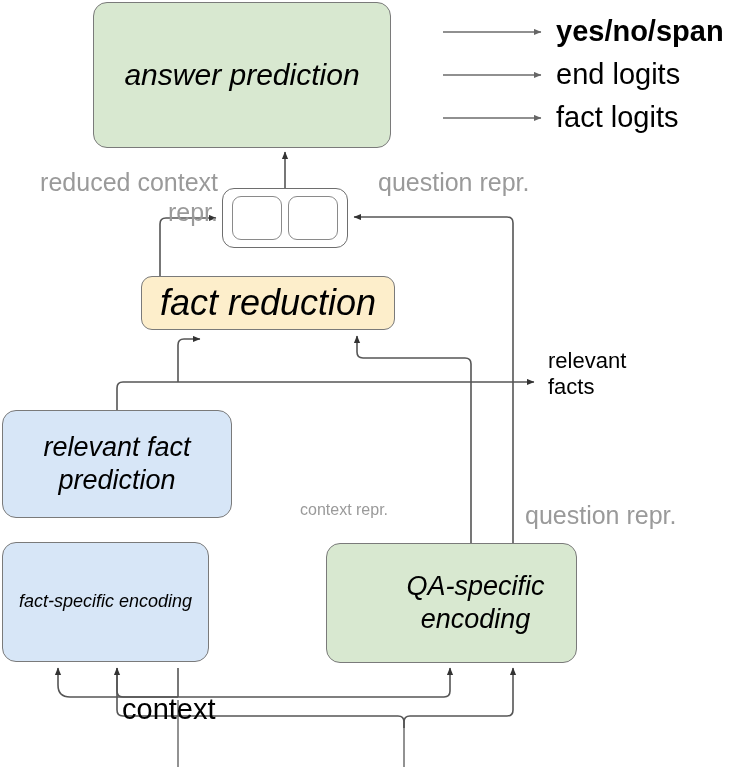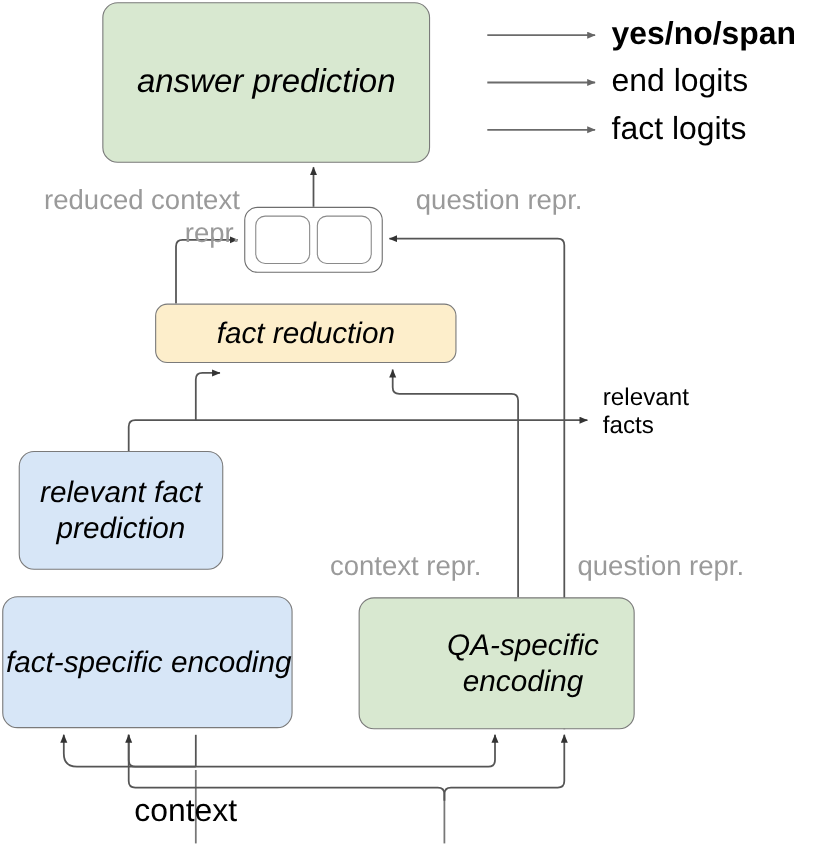--- a/index.html
+++ b/index.html
@@ -36,23 +36,23 @@
     text-align: center;
     font-style: italic;
     color: #000000;
     line-height: 1.22;
   }
   .node-green { background: #d8e8d0; }
   .node-blue  { background: #d7e6f7; }
   .node-amber { background: #fdeecb; }
 
   .node-answer    { left: 93px;  top: 2px;   width: 298px; height: 146px; font-size: 30px; }
-  .node-factred   { left: 141px; top: 276px; width: 274px; height: 54px;  font-size: 27px; border-radius: 11px; }
-  .node-relfact   { left: 2px;   top: 410px; width: 186px; height: 108px; font-size: 27px; margin-left: 15px; }
-  .node-factenc   { left: 2px;   top: 542px; width: 264px; height: 120px; font-size: 27px; justify-content: flex-end; }
+  .node-factred   { left: 141px; top: 276px; width: 254px; height: 54px;  font-size: 36px; border-radius: 11px; }
+  .node-relfact   { left: 2px;   top: 410px; width: 230px; height: 108px; font-size: 27px; }
+  .node-factenc   { left: 2px;   top: 542px; width: 207px; height: 120px; font-size: 18px; }
   .node-qaenc     { left: 326px; top: 543px; width: 251px; height: 120px; font-size: 27px; padding-left: 48px; }
 
   .concat-outer {
     position: absolute;
     left: 222px; top: 188px;
     width: 126px; height: 60px;
     box-sizing: border-box;
     border: 1px solid #6e6e6e;
     border-radius: 12px;
     background: #ffffff;
@@ -78,23 +78,23 @@
     white-space: pre-line;
   }
   .label-gray { color: #9a9a9a; }
 
   .lbl-yesnospan  { left: 556px; top: 14px; font-weight: bold; }
   .lbl-endlogits  { left: 556px; top: 57px; text-align: right; }
   .lbl-startlogits{ left: 556px; top: 100px; }
   .lbl-reduced    { left: 8px;   top: 168px; width: 210px; text-align: right; font-size: 25px; }
   .lbl-questionrepr-top { left: 378px; top: 168px; font-size: 25px; }
   .lbl-relevantfacts { left: 548px; top: 348px; font-size: 22px; }
-  .lbl-contextrepr { left: 300px; top: 501px; font-size: 25px; }
+  .lbl-contextrepr { left: 300px; top: 501px; font-size: 16px; }
   .lbl-questionrepr-bot { left: 525px; top: 501px; font-size: 25px; }
-  .lbl-context    { left: 122px; top: 720px; }
+  .lbl-context    { left: 122px; top: 692px; }
   .lbl-question   { left: 325px; top: 720px; }
 </style>
 </head>
 <body>
 
 <div id="diagram-root">
 
   <svg class="wires" viewBox="0 0 747 767" aria-hidden="true">
     <defs>
       <marker id="ah" markerWidth="9" markerHeight="9" refX="7.2" refY="3.2" orient="auto" markerUnits="userSpaceOnUse">

